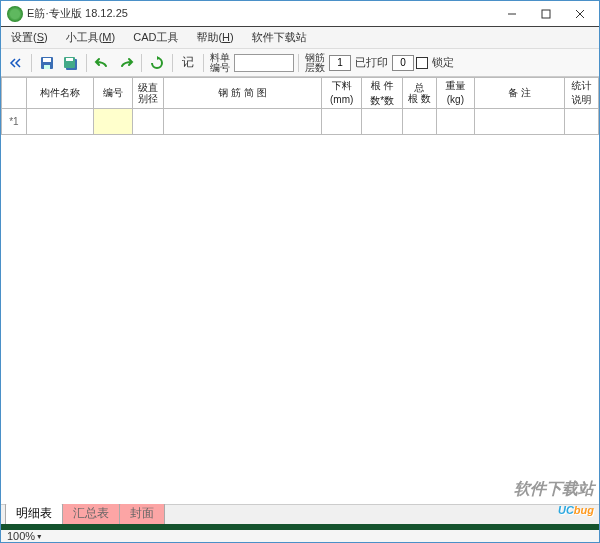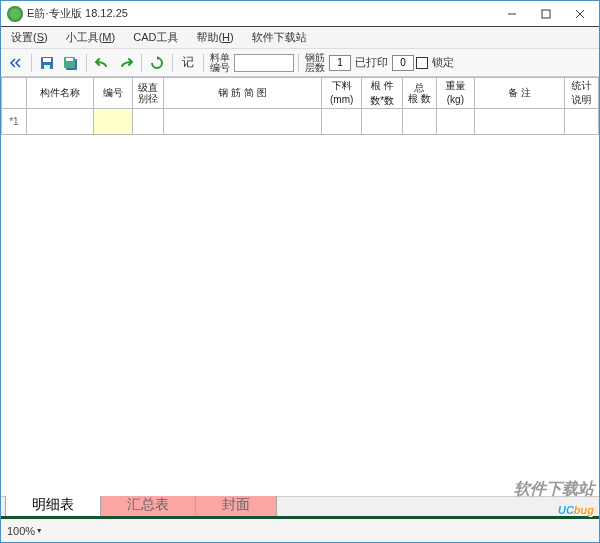--- a/index.html
+++ b/index.html
@@ -23,23 +23,23 @@
 .breadcrumb span{color:#1a4fd8}
 .grid-wrap{flex:1;overflow:auto;background:#fff;position:relative}
 table{border-collapse:collapse;width:100%}
 th,td{border:1px solid #bbb;padding:0;text-align:center;vertical-align:middle;background:#fff}
 th{height:18px;font-weight:normal;color:#222;font-size:10px;background:#fff}
 td{height:26px}
 .rownum{width:22px;color:#666;font-size:10px}
 .hilite{background:#ffffcc!important}
 .whitespace{height:380px}
 .tabs{height:20px;display:flex;align-items:flex-end;background:#f0f0f0;border-top:1px solid #ccc;padding-left:4px}
-.tab{padding:2px 26px;border:1px solid #aaa;border-bottom:none;background:#fff;margin-right:-1px;font-size:14px;border-radius:3px 3px 0 0}
+.tab{padding:2px 10px;border:1px solid #aaa;border-bottom:none;background:#fff;margin-right:-1px;font-size:12px;border-radius:3px 3px 0 0}
 .tab.inactive{background:#fca5a5;color:#666}
-.statusbar{height:26px;display:flex;align-items:center;padding:0 6px;background:#f5f5f5;border-top:3px solid #14532d;font-size:10px;color:#333}
+.statusbar{height:18px;display:flex;align-items:center;padding:0 6px;background:#f5f5f5;border-top:6px solid #14532d;font-size:10px;color:#333}
 .statusbar .drop{margin-left:2px;font-size:8px}
 .watermark{position:absolute;right:6px;bottom:26px;font-style:italic;font-weight:bold;pointer-events:none;text-align:right;line-height:1}
 .watermark .l1{font-size:16px;color:#999}
 .watermark .l2{font-size:20px;color:#2aa8e0;text-shadow:1px 1px 0 #fff}
 .watermark .l2 b{color:#ff9a1f}
 svg{display:block}
 </style>
 </head>
 <body>
 

